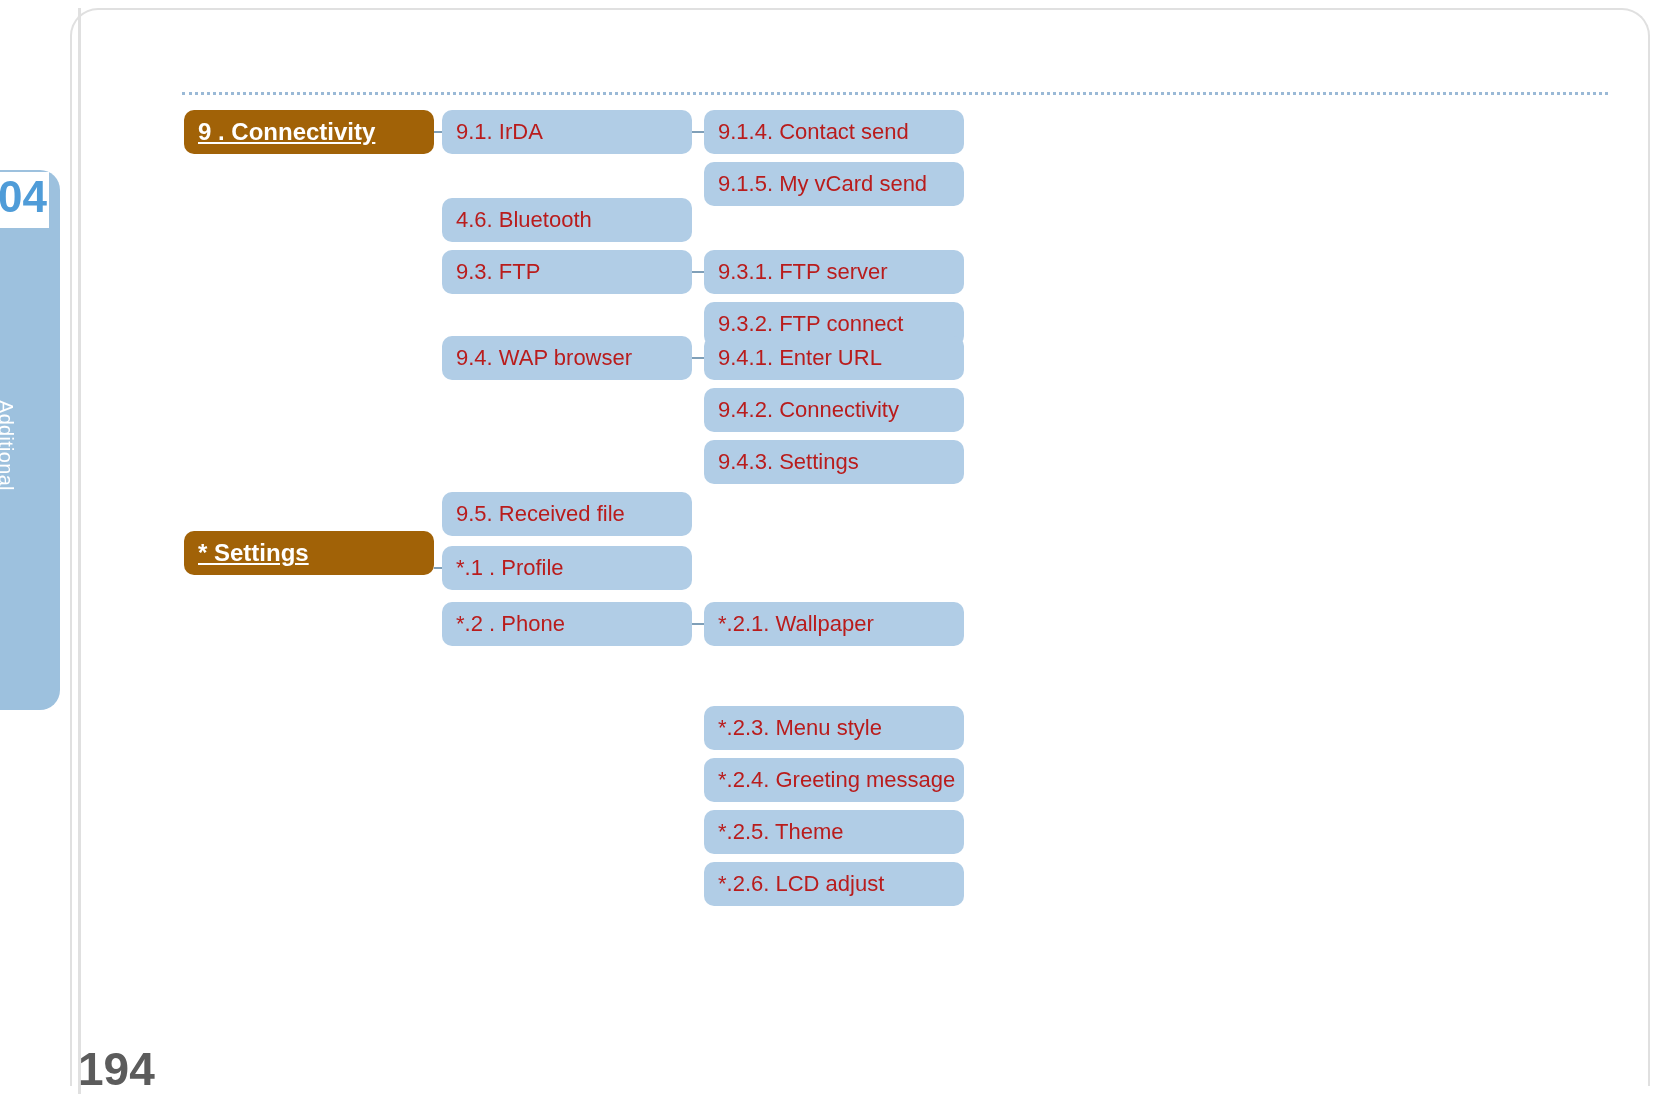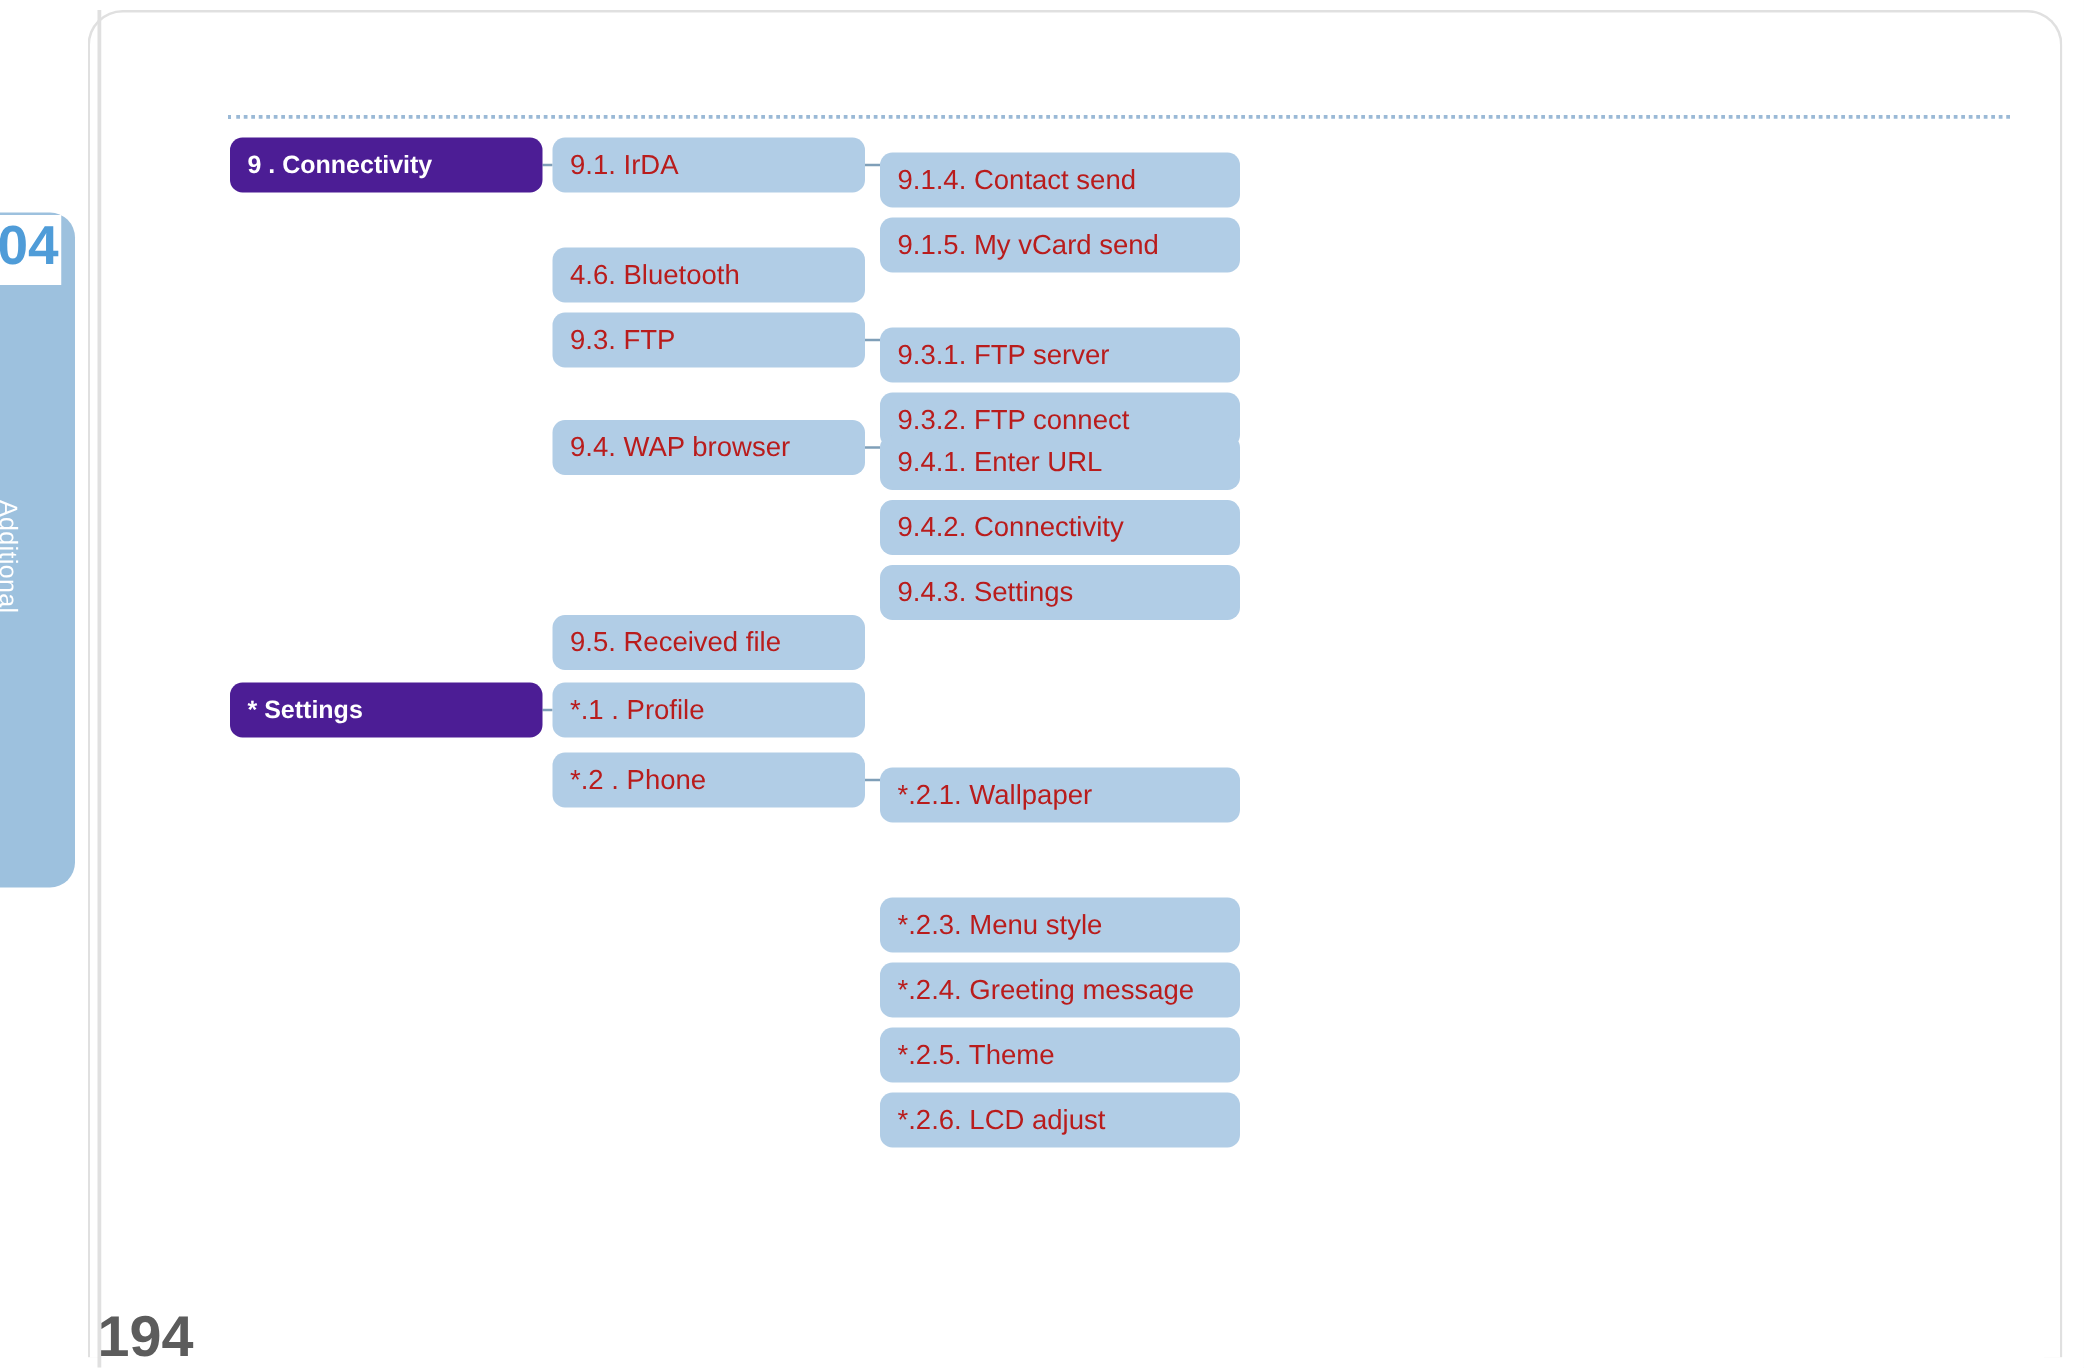--- a/index.html
+++ b/index.html
@@ -59,26 +59,26 @@
   .pill {
     position: absolute;
     height: 44px;
     border-radius: 10px;
     display: flex; align-items: center;
     padding: 0 14px;
     font-size: 22px;
     color: #b91c1c;
     white-space: nowrap;
   }
-  .pill.dark { background: #4c1d95; color: #fff; font-weight: bold; font-size: 20px; }
+  .pill.dark { background: #a16207; color: #fff; font-weight: bold; font-size: 24px; text-decoration: underline; }
   .pill.light { background: #b1cde6; }
   
   .col0 { left: 112px; width: 250px; }
   .col1 { left: 370px; width: 250px; }
-  .col2 { left: 632px; width: 288px; margin-top: 12px; }
+  .col2 { left: 632px; width: 260px; }
 </style>
 </head>
 <body>
 
 <div class="vline-left"></div>
 <div class="page">
   <div class="dots"></div>
 
   <svg class="connectors" width="1580" height="1078">
     <g stroke="#7f9fb8" stroke-width="2" fill="none">
@@ -109,21 +109,21 @@
   <div class="pill light col2" style="top:240px">9.3.1. FTP server</div>
   <div class="pill light col2" style="top:292px">9.3.2. FTP connect</div>
 
   <div class="pill light col1" style="top:326px">9.4. WAP browser</div>
   <div class="pill light col2" style="top:326px">9.4.1. Enter URL</div>
   <div class="pill light col2" style="top:378px">9.4.2. Connectivity</div>
   <div class="pill light col2" style="top:430px">9.4.3. Settings</div>
 
   <div class="pill light col1" style="top:482px">9.5.  Received file</div>
 
-  <div class="pill dark col0" style="top:536px">* Settings</div>
+  <div class="pill dark col0" style="top:521px">* Settings</div>
 
   <div class="pill light col1" style="top:536px">*.1 . Profile</div>
 
   <div class="pill light col1" style="top:592px">*.2 . Phone</div>
   <div class="pill light col2" style="top:592px">*.2.1. Wallpaper</div>
   <div class="pill light col2" style="top:696px">*.2.3. Menu style</div>
   <div class="pill light col2" style="top:748px">*.2.4. Greeting message</div>
   <div class="pill light col2" style="top:800px">*.2.5. Theme</div>
   <div class="pill light col2" style="top:852px">*.2.6. LCD adjust</div>
 

